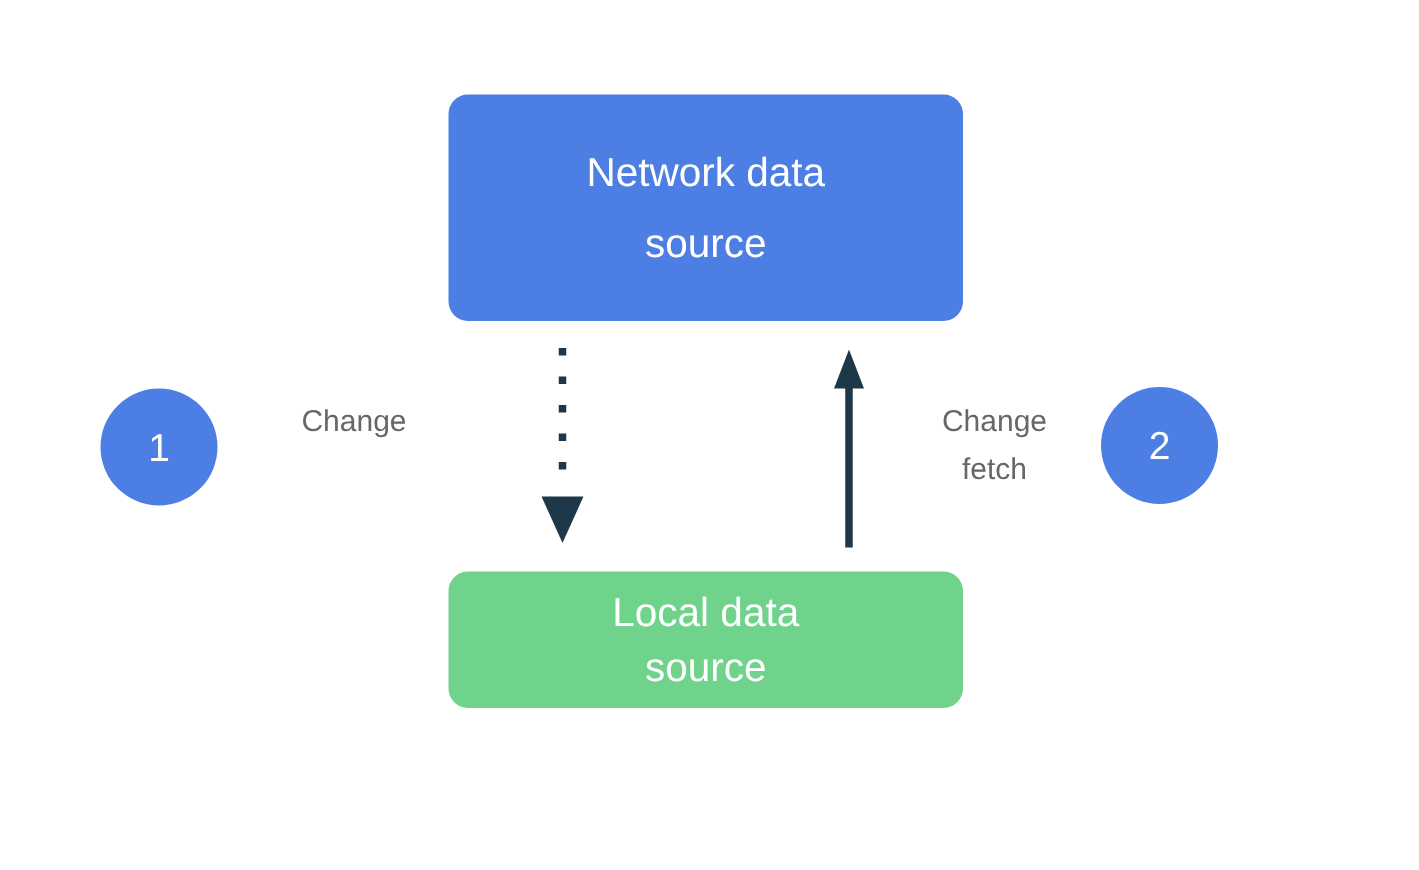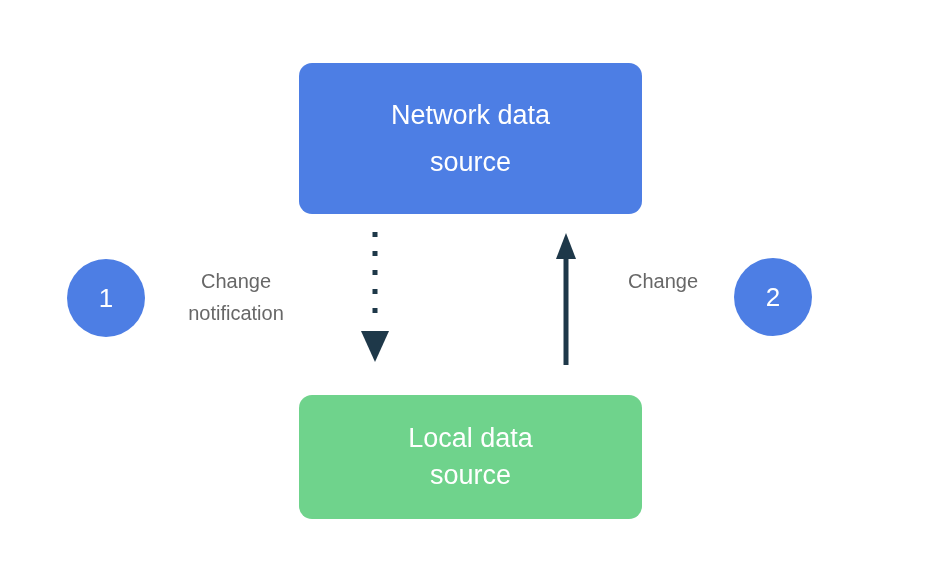--- a/index.html
+++ b/index.html
@@ -36,22 +36,22 @@
     color: #ffffff;
     font-size: 27px;
     line-height: 37px;
     font-weight: 400;
   }
   .node-network {
     top: 63px;
     height: 151px;
   }
   .node-local {
-    top: 395px;
-    height: 124px;
+    top: 381px;
+    height: 91px;
   }
   .node .line {
     display: block;
     white-space: nowrap;
   }
   .badge {
     position: absolute;
     width: 78px;
     height: 78px;
     border-radius: 50%;
@@ -93,22 +93,22 @@
 
   <div class="node node-local" style="background-color: rgb(111, 211, 140);">
     <span class="line">Local data</span>
     <span class="line">source</span>
   </div>
 
   <div class="badge badge-1" style="background-color: rgb(77, 126, 228);">1</div>
 
   <div class="step-label step-label-1" style="color: rgb(103, 103, 103);">
     <span class="line">Change</span>
-    <span class="line">notification</span>
   </div>
 
   <div class="step-label step-label-2" style="color: rgb(103, 103, 103);">
     <span class="line">Change</span>
+    <span class="line">fetch</span>
   </div>
 
   <div class="badge badge-2" style="background-color: rgb(77, 126, 228);">2</div>
 
 </div>
 
 </body></html>

